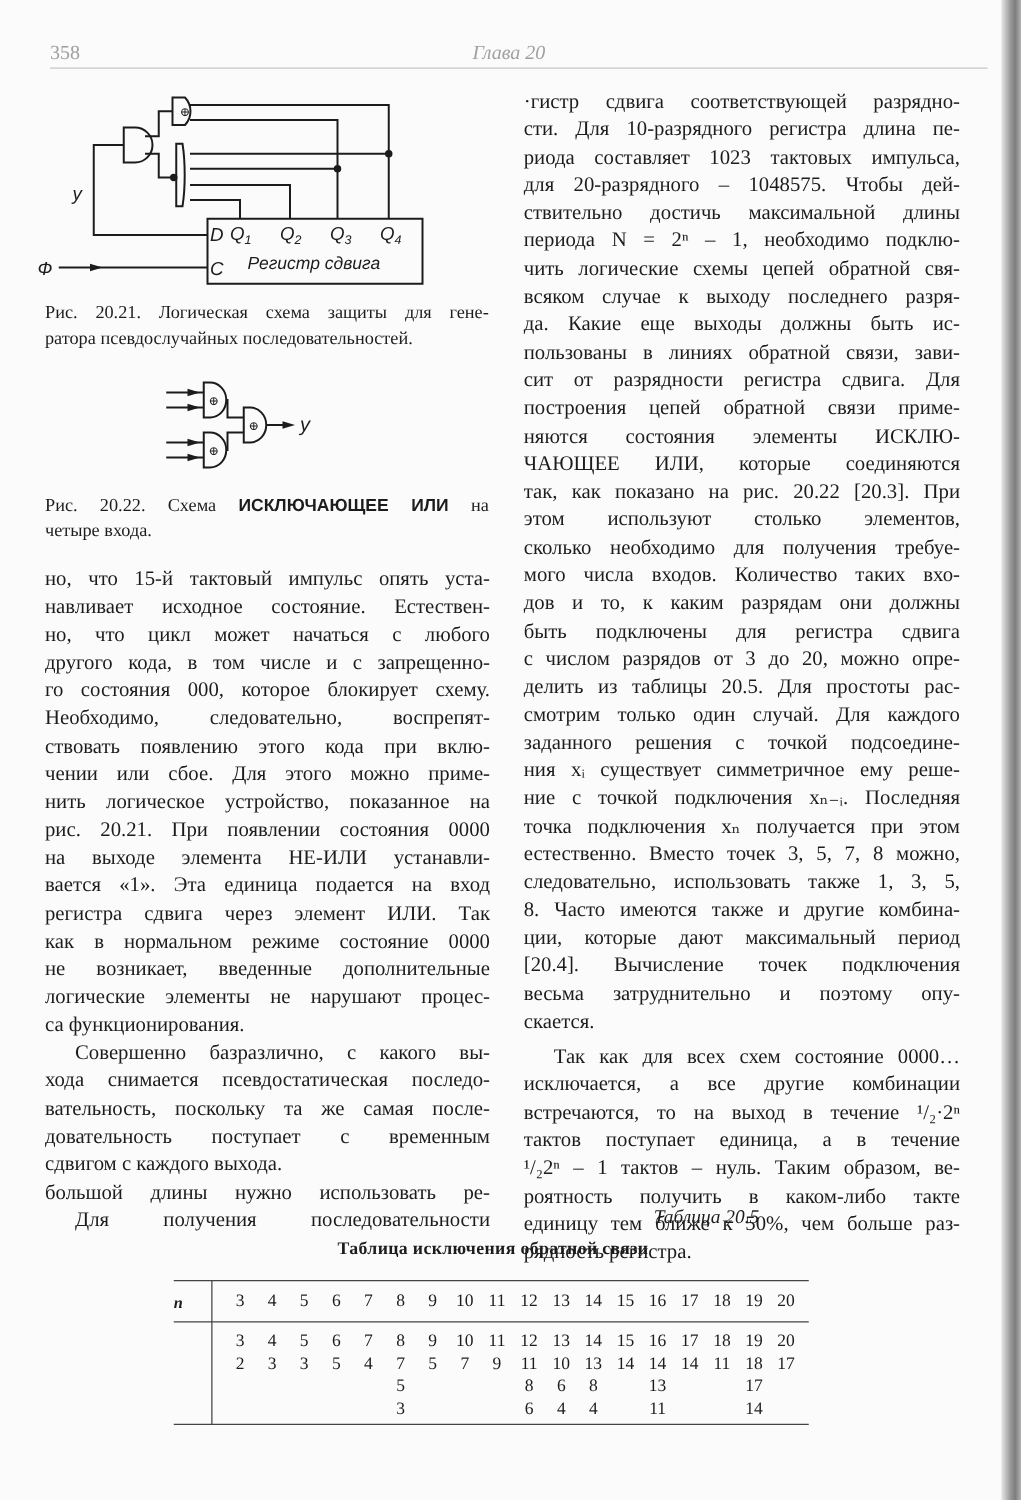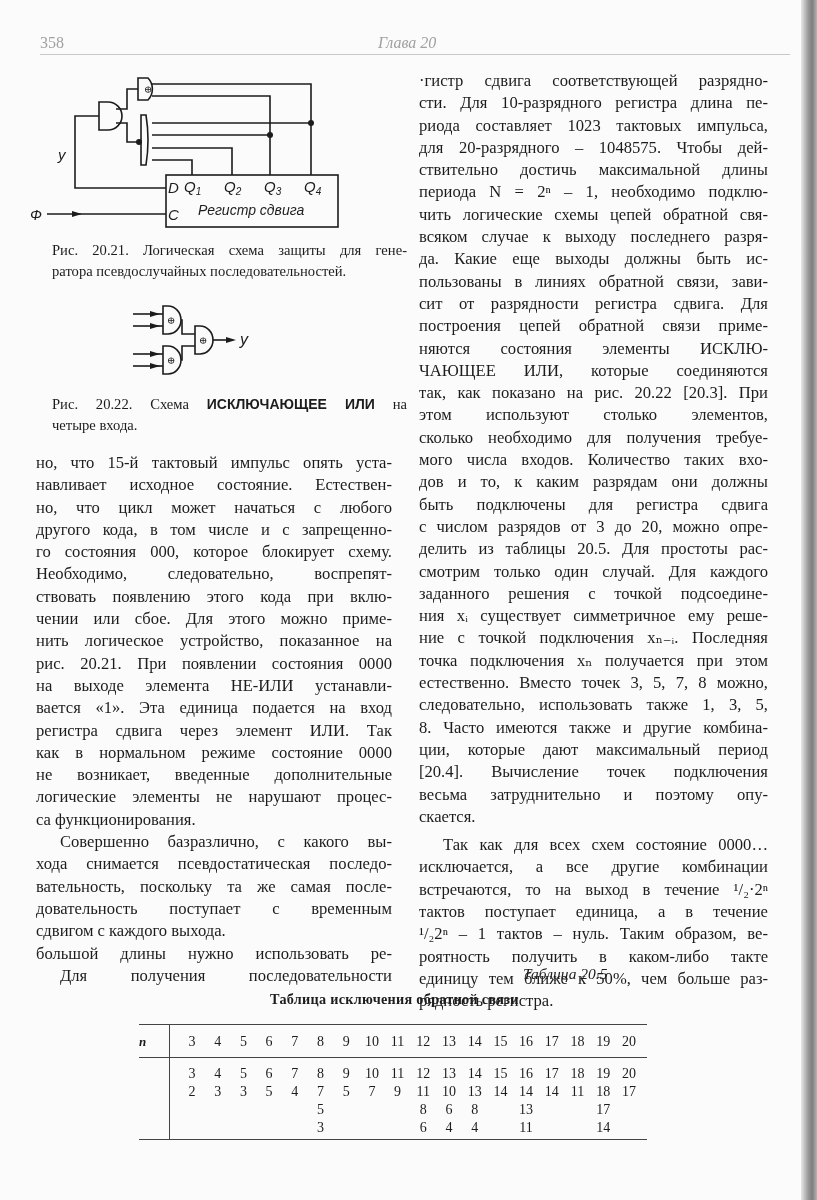--- a/index.html
+++ b/index.html
@@ -23,21 +23,21 @@
 
   .col { position:absolute; font-size:16.6px; line-height:22.3px; text-align:justify; }
   .col-left { left:36px; width:356px; }
   .col-right { left:419px; width:349px; top:70px; }
   .line { display:block; text-align:justify; text-align-last:justify; white-space:nowrap; height:22.3px; }
   .line.last { text-align-last:left; }
   .line.indent { padding-left:24px; }
 
   .fig1 { position:absolute; left:20px; top:60px; width:330px; height:175px; }
   .fig2 { position:absolute; left:130px; top:298px; width:150px; height:90px; }
-  .caption { position:absolute; font-size:14.6px; line-height:21px; left:52px; width:355px; }
+  .caption { position:absolute; font-size:14.6px; line-height:21px; left:36px; width:355px; }
   .caption .line { height:21px; }
   .caption b { font-family:"Liberation Sans","DejaVu Sans",sans-serif; font-weight:bold; font-size:14px; }
 
   .table-label { position:absolute; left:495px; top:965px; font-style:italic; font-size:15.5px;margin-left:28px; }
   .table-title { position:absolute; left:270px; top:991px; font-weight:bold; font-size:14.2px; letter-spacing:0.3px; }
   .tbl { position:absolute; left:139px; top:1024px; width:508px; }
   .tbl .rule { position:absolute; left:0; width:508px; height:1px; background:#444; }
   .tbl .vrule { position:absolute; left:30px; top:0; width:1px; height:116px; background:#444; }
   .tbl .cell { position:absolute; width:26px; text-align:center; font-size:14px; line-height:16px; }
   .tbl .ncell { position:absolute; left:0; top:10px; font-style:italic; font-weight:bold; font-size:13px; }

